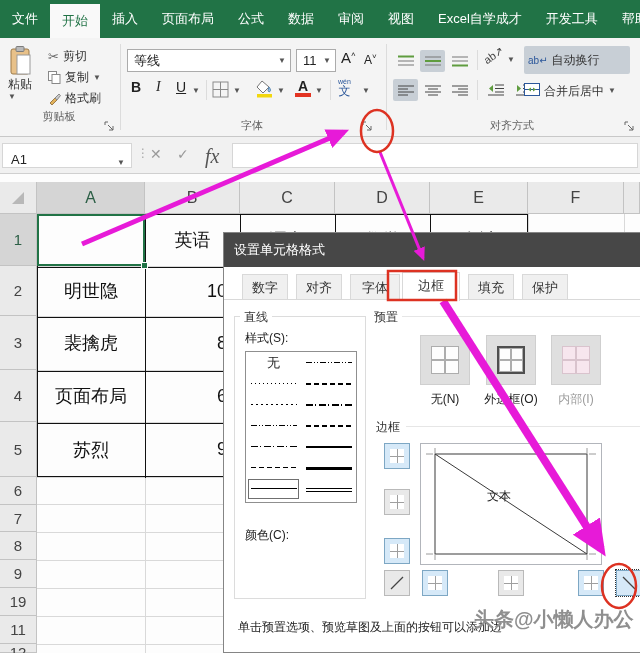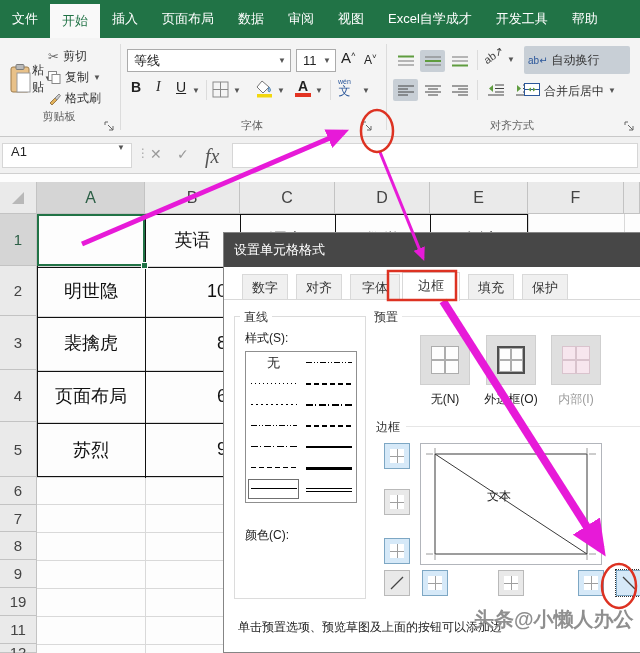--- a/index.html
+++ b/index.html
@@ -61,33 +61,34 @@
   .anno{left:0;top:0;z-index:30;pointer-events:none}
 </style>
 </head>
 <body>
 
 <div class="abs tabbar">
   <span class="rtab">文件</span>
   <span class="rtab active">开始</span>
   <span class="rtab">插入</span>
   <span class="rtab">页面布局</span>
+  <span class="rtab">公式</span>
   <span class="rtab">数据</span>
   <span class="rtab">审阅</span>
   <span class="rtab">视图</span>
   <span class="rtab">Excel自学成才</span>
   <span class="rtab">开发工具</span>
   <span class="rtab">帮助</span>
 </div>
 
 <div class="abs ribbon">
   <div class="abs vdiv" style="left:120px"></div>
   <div class="abs vdiv" style="left:386px"></div>
 
-  <div class="abs" style="left:8px;top:8px;width:38px;height:66px;display:flex;flex-direction:row;align-items:center">
+  <div class="abs" style="left:8px;top:8px;width:38px;height:66px;display:flex;flex-direction:column;align-items:flex-start">
     <span class="ricon">
       <svg width="24" height="30">
           <rect x="3" y="3" width="18" height="25" rx="2" fill="#e8c189" stroke="#9c7b4a"></rect>
           <rect x="8" y="0.5" width="8" height="5" rx="1" fill="#b9b9b9" stroke="#7c7c7c"></rect>
           <rect x="9" y="9" width="13" height="19" fill="#fff" stroke="#9a9a9a"></rect>
         </svg>
     </span>
     <span class="btnlabel">粘贴</span>
     <span class="caret">▼</span>
   </div>
@@ -261,21 +262,21 @@
   <div class="abs glabel" style="left:388px;top:80px;width:248px">对齐方式</div>
   <div class="abs launch" style="left:624px;top:80px">
     <svg width="11" height="11">
         <path d="M1 4 V1 H4" fill="none" stroke="#666"></path>
         <path d="M4 4 L9 9 M9 5 V9 H5" fill="none" stroke="#666"></path>
       </svg>
   </div>
 </div>
 
 <div class="abs fbar">
-  <div class="abs whitebox" style="left:2px;top:6px;width:130px;height:25px;display:flex;align-items:flex-start">
+  <div class="abs whitebox" style="left:2px;top:6px;width:130px;height:25px;display:flex;align-items:flex-end">
     <span style="font-size:13px;padding-left:8px">A1</span>
     <span class="caret" style="margin-left:auto;padding-right:6px">▼</span>
   </div>
   <div class="abs" style="left:137px;top:9px;color:#aaa;font-size:12px">⋮</div>
   <div class="abs" style="left:150px;top:9px;color:#9a9a9a;font-size:14px">✕</div>
   <div class="abs" style="left:177px;top:9px;color:#9a9a9a;font-size:14px">✓</div>
   <div class="abs" style="left:205px;top:8px;color:#555;font-size:20px;font-style:italic;font-family:'Liberation Serif',serif">fx</div>
   <div class="abs whitebox" style="left:232px;top:6px;width:406px;height:25px"></div>
 </div>
 

